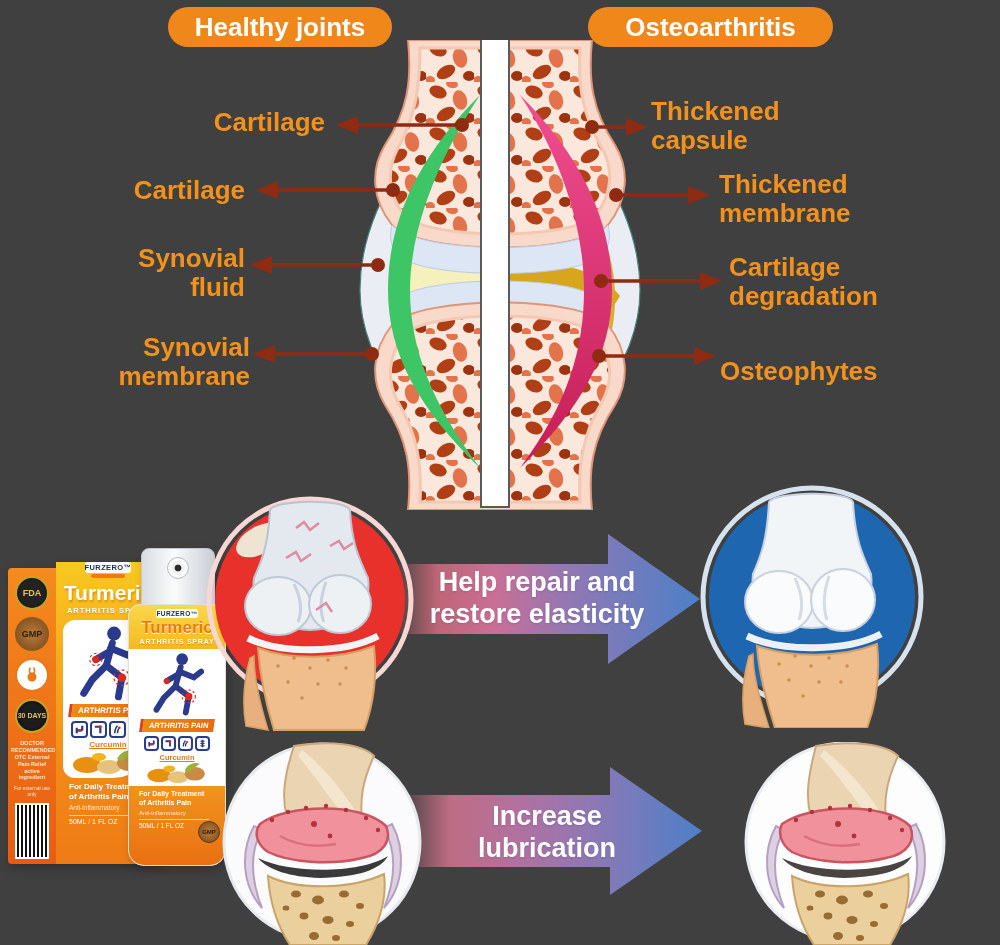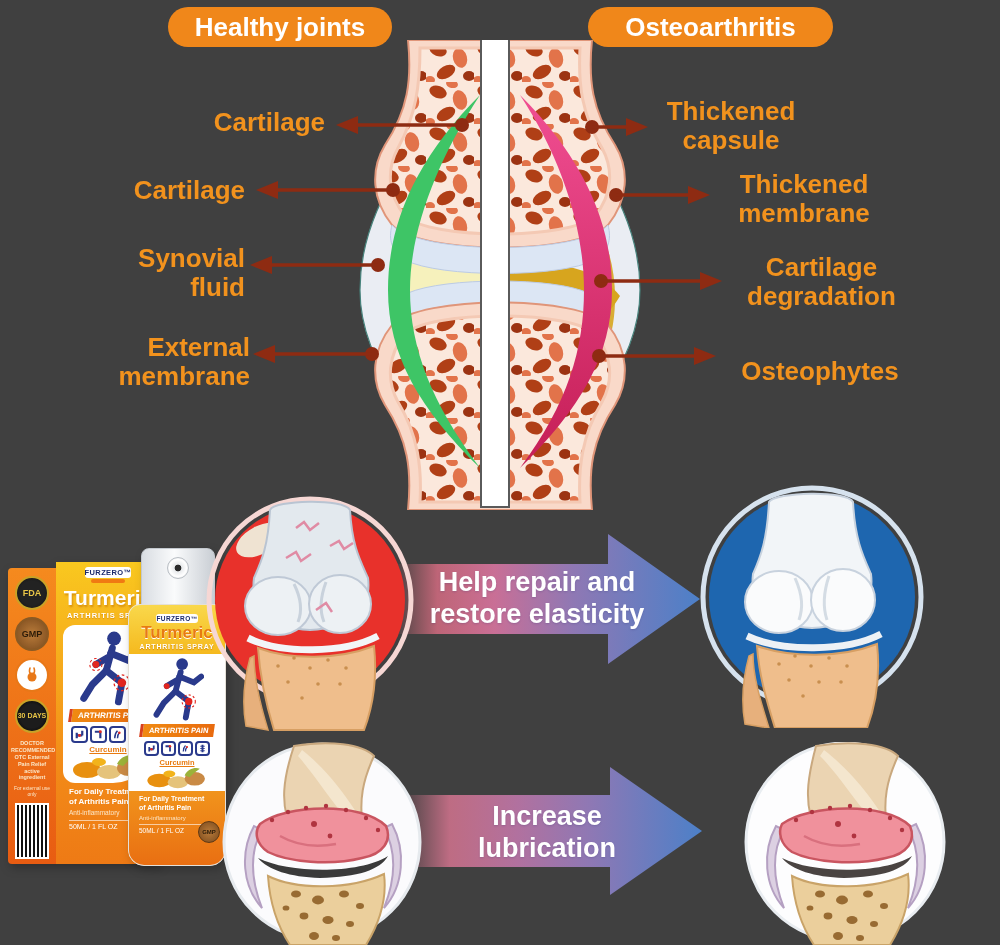--- a/index.html
+++ b/index.html
@@ -3,21 +3,21 @@
 <meta charset="utf-8">
 <style>
   html,body{margin:0;padding:0;background:#fff;}
   .canvas{position:relative;width:1000px;height:945px;background:#404040;overflow:hidden;
           font-family:"Liberation Sans",sans-serif;}
   .abs{position:absolute;}
   
   .pill{position:absolute;top:7px;height:40px;border-radius:22px;background:#F0871A;
         color:#fff;font-weight:bold;font-size:26px;display:flex;align-items:center;justify-content:center;}
   
-  .anat-label{position:absolute;color:#F2921D;font-weight:bold;font-size:26px;line-height:1.1;text-align:center;}
+  .anat-label{position:absolute;color:#F2921D;font-weight:bold;font-size:26px;line-height:1.1;}
   .al-right{text-align:right;}
   
   .benefit-text{position:absolute;color:#fff;font-weight:bold;font-size:27px;line-height:1.2;
                 text-align:center;text-shadow:0 1px 2px rgba(60,60,120,.25);}
   
   .box{position:absolute;left:8px;top:562px;width:152px;height:302px;filter:drop-shadow(2px 4px 5px rgba(0,0,0,.25));}
   .box-side{position:absolute;left:0;top:6px;width:48px;height:296px;
             background:linear-gradient(180deg,#F58A1E,#E85C12);border-radius:4px 0 0 4px;
             display:flex;flex-direction:column;align-items:center;padding-top:8px;box-sizing:border-box;}
   .badge{width:34px;height:34px;border-radius:50%;margin-bottom:7px;display:flex;align-items:center;
@@ -27,21 +27,21 @@
   .badge-rabbit{background:#fff;border:2px solid #E87818;}
   .badge-days{background:radial-gradient(circle,#1c1c1c 55%,#000);border:2px solid #C9A227;color:#E8C547;
               font-size:7px;text-align:center;line-height:1.05;}
   .side-note{color:#FBE7C8;font-size:5.5px;font-weight:bold;text-align:center;width:42px;line-height:1.25;}
   .side-note2{color:#FBE7C8;font-size:5px;text-align:center;width:40px;margin-top:4px;}
   .barcode{margin-top:6px;width:30px;height:52px;background:
            repeating-linear-gradient(90deg,#111 0 2px,#fff 2px 4px);border:2px solid #fff;}
   .box-front{position:absolute;left:48px;top:0;width:104px;height:302px;border-radius:0 5px 5px 0;
              background:linear-gradient(180deg,#F9C81F 0%,#F6AC1C 32%,#F28A18 68%,#EE7A15 100%);
              display:flex;flex-direction:column;align-items:center;box-sizing:border-box;overflow:hidden;}
-  .brand-band{margin-top:5px;background:#fff;border-radius:3px;padding:1px 0;color:#1C2A6B;
+  .brand-band{background:#fff;border-radius:3px;padding:1px 0;color:#1C2A6B;
               font-weight:bold;font-size:7.5px;letter-spacing:.4px;}
   .brand-chip{width:34px;height:4px;background:#F07A12;border-radius:2px;margin-top:1px;}
   .prod-title{color:#fff;font-weight:bold;font-size:21px;margin-top:3px;text-shadow:1px 2px 2px rgba(190,110,0,.55);}
   .prod-sub{color:#fff;font-weight:bold;font-size:7.5px;letter-spacing:1px;margin-top:1px;
             text-shadow:0 1px 1px rgba(190,110,0,.5);}
   .white-panel{margin-top:5px;width:90px;background:#fff;border-radius:12px 12px 40px 12px;
                display:flex;flex-direction:column;align-items:center;padding:4px 0 3px;box-sizing:border-box;}
   .pain-banner{background:linear-gradient(90deg,#F08A12,#E86A0E);color:#fff;font-weight:bold;
                font-size:8px;padding:2px 6px;transform:skewX(-8deg);border-left:3px solid #D8401E;
                white-space:nowrap;margin:2px 0 3px;}
@@ -161,21 +161,21 @@
       <polygon points="722,281 700,272 700,290" stroke="none"></polygon>
       <circle cx="599" cy="356" r="7" stroke="none"></circle>
         <line x1="599" y1="356" x2="694" y2="356"></line>
       <polygon points="716,356 694,347 694,365" stroke="none"></polygon>
     </g>
   </svg>
 
   <div class="anat-label al-right" style="left:185px;top:108px;width:140px;">Cartilage</div>
   <div class="anat-label al-right" style="left:105px;top:176px;width:140px;">Cartilage</div>
   <div class="anat-label al-right" style="left:115px;top:244px;width:130px;">Synovial fluid</div>
-  <div class="anat-label al-right" style="left:85px;top:333px;width:165px;">External membrane</div>
+  <div class="anat-label al-right" style="left:85px;top:333px;width:165px;">Synovial membrane</div>
   <div class="anat-label" style="left:651px;top:97px;width:160px;">Thickened capsule</div>
   <div class="anat-label" style="left:719px;top:170px;width:170px;">Thickened membrane</div>
   <div class="anat-label" style="left:729px;top:253px;width:185px;">Cartilage degradation</div>
   <div class="anat-label" style="left:720px;top:341px;width:200px;margin-top:16px;">Osteophytes</div>
 
   <div class="box">
     <div class="box-side">
       <div class="badge badge-fda">FDA</div>
       <div class="badge badge-gmp">GMP</div>
       <div class="badge badge-rabbit">

